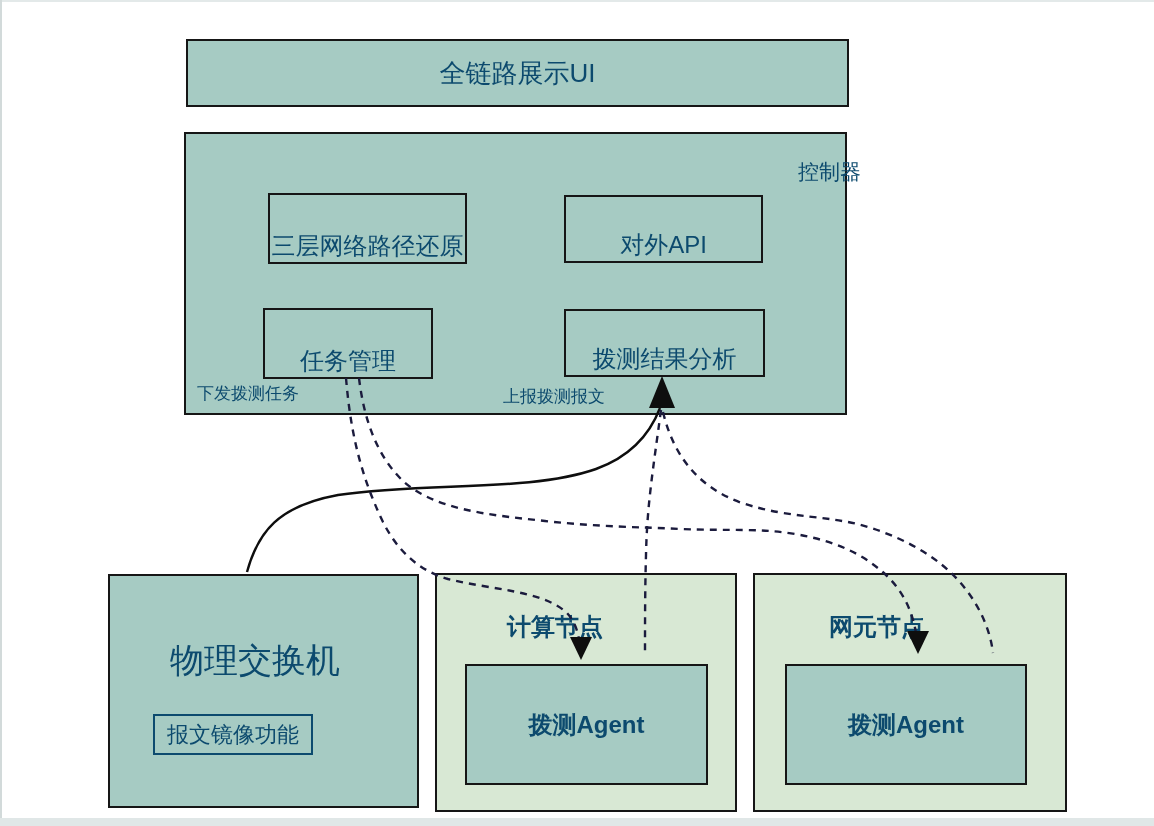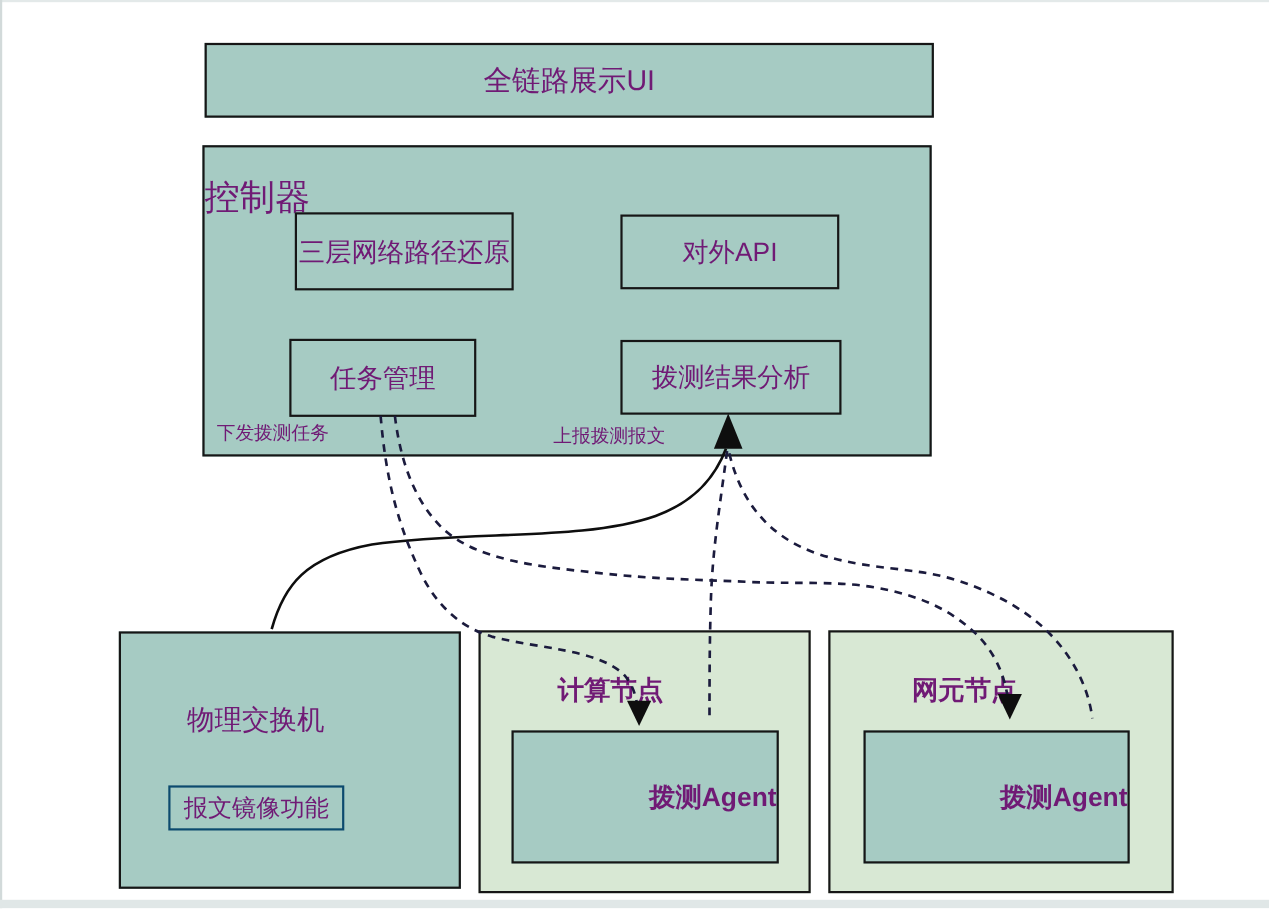--- a/index.html
+++ b/index.html
@@ -1,55 +1,55 @@
 <!DOCTYPE html>
 <html><head>
 <meta charset="utf-8">
 <style>
   html,body{margin:0;padding:0;background:#ffffff;}
   #canvas{
     position:relative;width:1154px;height:826px;overflow:hidden;
     background:#ffffff;
     font-family:"Liberation Sans","DejaVu Sans",sans-serif;
-    color:#701a75;
+    color:#0c4a6e;
   }
   .edge-left{position:absolute;left:0;top:0;width:2px;height:826px;background:#d2dada;}
   .edge-top{position:absolute;left:0;top:0;width:1154px;height:2px;background:#e3e9e9;}
   .edge-bottom{position:absolute;left:0;top:818px;width:1154px;height:8px;background:#e0e7e7;}
 
   .box{position:absolute;border:2px solid #161616;box-sizing:border-box;}
   .teal{background:#a6cbc3;}
   .green{background:#d8e8d4;font-weight:bold;}
 
   .top-box{left:186px;top:39px;width:663px;height:68px;display:flex;align-items:center;justify-content:center;}
   .top-box .lbl{font-size:26px;}
 
   .controller{left:184px;top:132px;width:663px;height:283px;}
-  .controller-title{position:absolute;left:0;top:24px;width:100%;text-align:left;font-size:32px;}
-  .module{position:absolute;border:2px solid #161616;box-sizing:border-box;display:flex;align-items:center;justify-content:center;font-size:24px;}
+  .controller-title{position:absolute;left:0;top:24px;width:100%;text-align:right;font-size:21px;padding-left:16px;}
+  .module{position:absolute;border:2px solid #161616;box-sizing:border-box;display:flex;align-items:flex-end;justify-content:center;font-size:24px;}
   .mod-path{left:82px;top:59px;width:199px;height:71px;}
   .mod-api{left:378px;top:61px;width:199px;height:68px;}
   .mod-task{left:77px;top:174px;width:170px;height:71px;}
   .mod-analysis{left:378px;top:175px;width:201px;height:68px;}
 
   .edge-label{position:absolute;font-size:17px;white-space:nowrap;}
   .lbl-dispatch{left:197px;top:382px;}
   .lbl-report{left:503px;top:385px;}
 
   .switch-box{left:108px;top:574px;width:311px;height:234px;}
-  .switch-title{position:absolute;left:60px;top:62px;font-size:25px;}
+  .switch-title{position:absolute;left:60px;top:62px;font-size:34px;}
   .mirror-box{position:absolute;left:43px;top:138px;width:160px;height:41px;border:2px solid #0c4a6e;box-sizing:border-box;display:flex;align-items:center;justify-content:center;font-size:22px;}
 
   .compute-box{left:435px;top:573px;width:302px;height:239px;}
   .ne-box{left:753px;top:573px;width:314px;height:239px;}
   .node-title{position:absolute;top:36px;font-size:24px;white-space:nowrap;}
   .compute-box .node-title{left:70px;}
   .ne-box .node-title{left:74px;}
   .agent-box{position:absolute;top:89px;border:2px solid #161616;box-sizing:border-box;
-    background:#a6cbc3;display:flex;align-items:center;justify-content:flex-end;font-size:24px;}
+    background:#a6cbc3;display:flex;align-items:center;justify-content:center;font-size:24px;}
   .compute-box .agent-box{left:28px;width:243px;height:121px;}
   .ne-box .agent-box{left:30px;width:242px;height:121px;}
 
   svg.overlay{position:absolute;left:0;top:0;width:1154px;height:826px;pointer-events:none;}
   .solid-line{fill:none;stroke:#0e0e0e;stroke-width:2.4;}
   .dash-line{fill:none;stroke:#1b1b3d;stroke-width:2.4;stroke-dasharray:7 6;}
   .head{fill:#0e0e0e;stroke:none;}
 </style>
 </head>
 <body>

